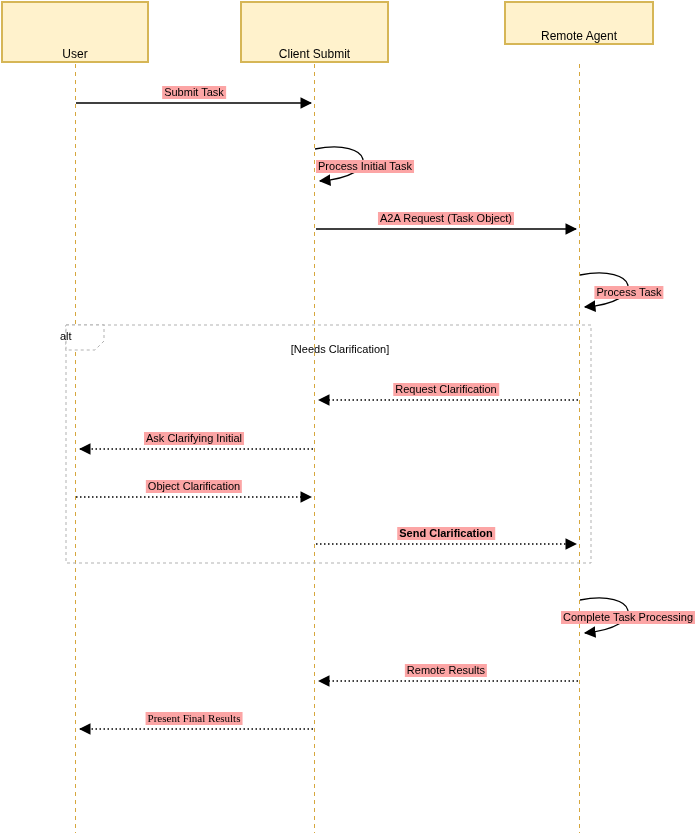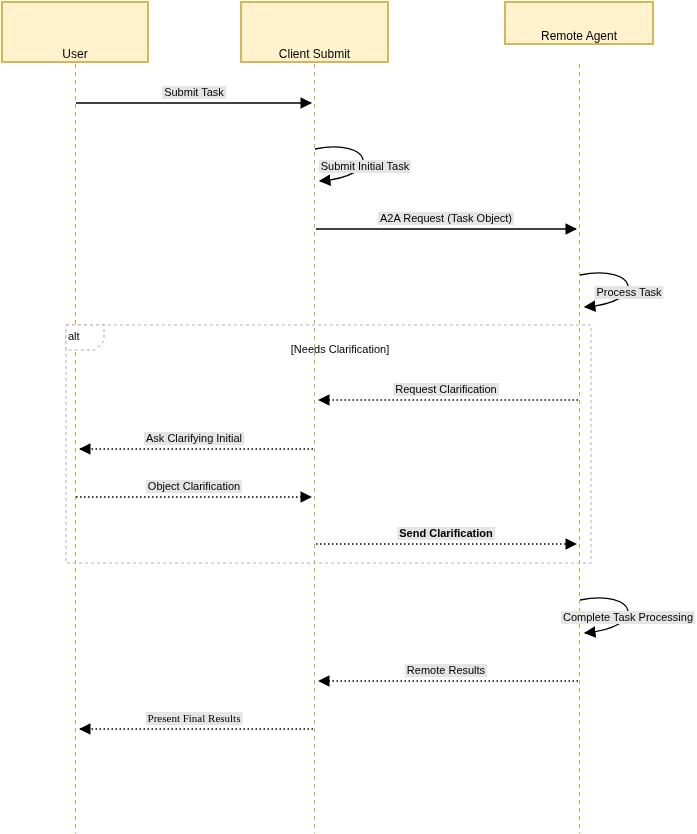--- a/index.html
+++ b/index.html
@@ -19,21 +19,21 @@
     border: 2px solid var(--actor-border, #D6B656);
     display: flex;
     align-items: flex-end;
     justify-content: center;
     font-size: 12px;
     color: #000;
   }
   .lbl {
     position: absolute;
     transform: translateX(-50%);
-    background: #e5e5e5;
+    background: #fca5a5;
     padding: 0 2px;
     font-size: 11px;
     line-height: 13px;
     white-space: nowrap;
     color: #000;
   }
   .lbl-plain {
     position: absolute;
     font-size: 11px;
     line-height: 13px;
@@ -84,27 +84,27 @@
     <span>User</span>
   </div>
   <div class="actor" style="left:240px; top:1px; width:149px; height:62px;">
     <span>Client Submit</span>
   </div>
   <div class="actor" style="left:504px; top:1px; width:150px; height:44px;">
     <span>Remote Agent</span>
   </div>
 
   <div class="lbl" style="left:194px; top:86px;">Submit Task</div>
-  <div class="lbl" style="left:365px; top:160px;">Submit Initial Task</div>
+  <div class="lbl" style="left:365px; top:160px;">Process Initial Task</div>
   <div class="lbl" style="left:446px; top:212px;">A2A Request (Task Object)</div>
   <div class="lbl" style="left:629px; top:286px;">Process Task</div>
   <div class="lbl" style="left:446px; top:383px;">Request Clarification</div>
   <div class="lbl" style="left:194px; top:432px;">Ask Clarifying Initial</div>
   <div class="lbl" style="left:194px; top:480px;">Object Clarification</div>
   <div class="lbl" style="left:446px; top:527px;font-weight:bold;">Send Clarification</div>
   <div class="lbl" style="left:628px; top:611px;">Complete Task Processing</div>
   <div class="lbl" style="left:446px; top:664px;">Remote Results</div>
   <div class="lbl" style="left:194px; top:712px;font-family:Liberation Serif, serif;">Present Final Results</div>
 
-  <div class="lbl-plain" style="left:68px; top:330px;">alt</div>
+  <div class="lbl-plain" style="left:60px; top:330px;">alt</div>
   <div class="lbl-plain" style="left:340px; top:331px; transform:translateX(-50%);margin-top:12px;">[Needs Clarification]</div>
 
 </div>
 
 </body></html>

